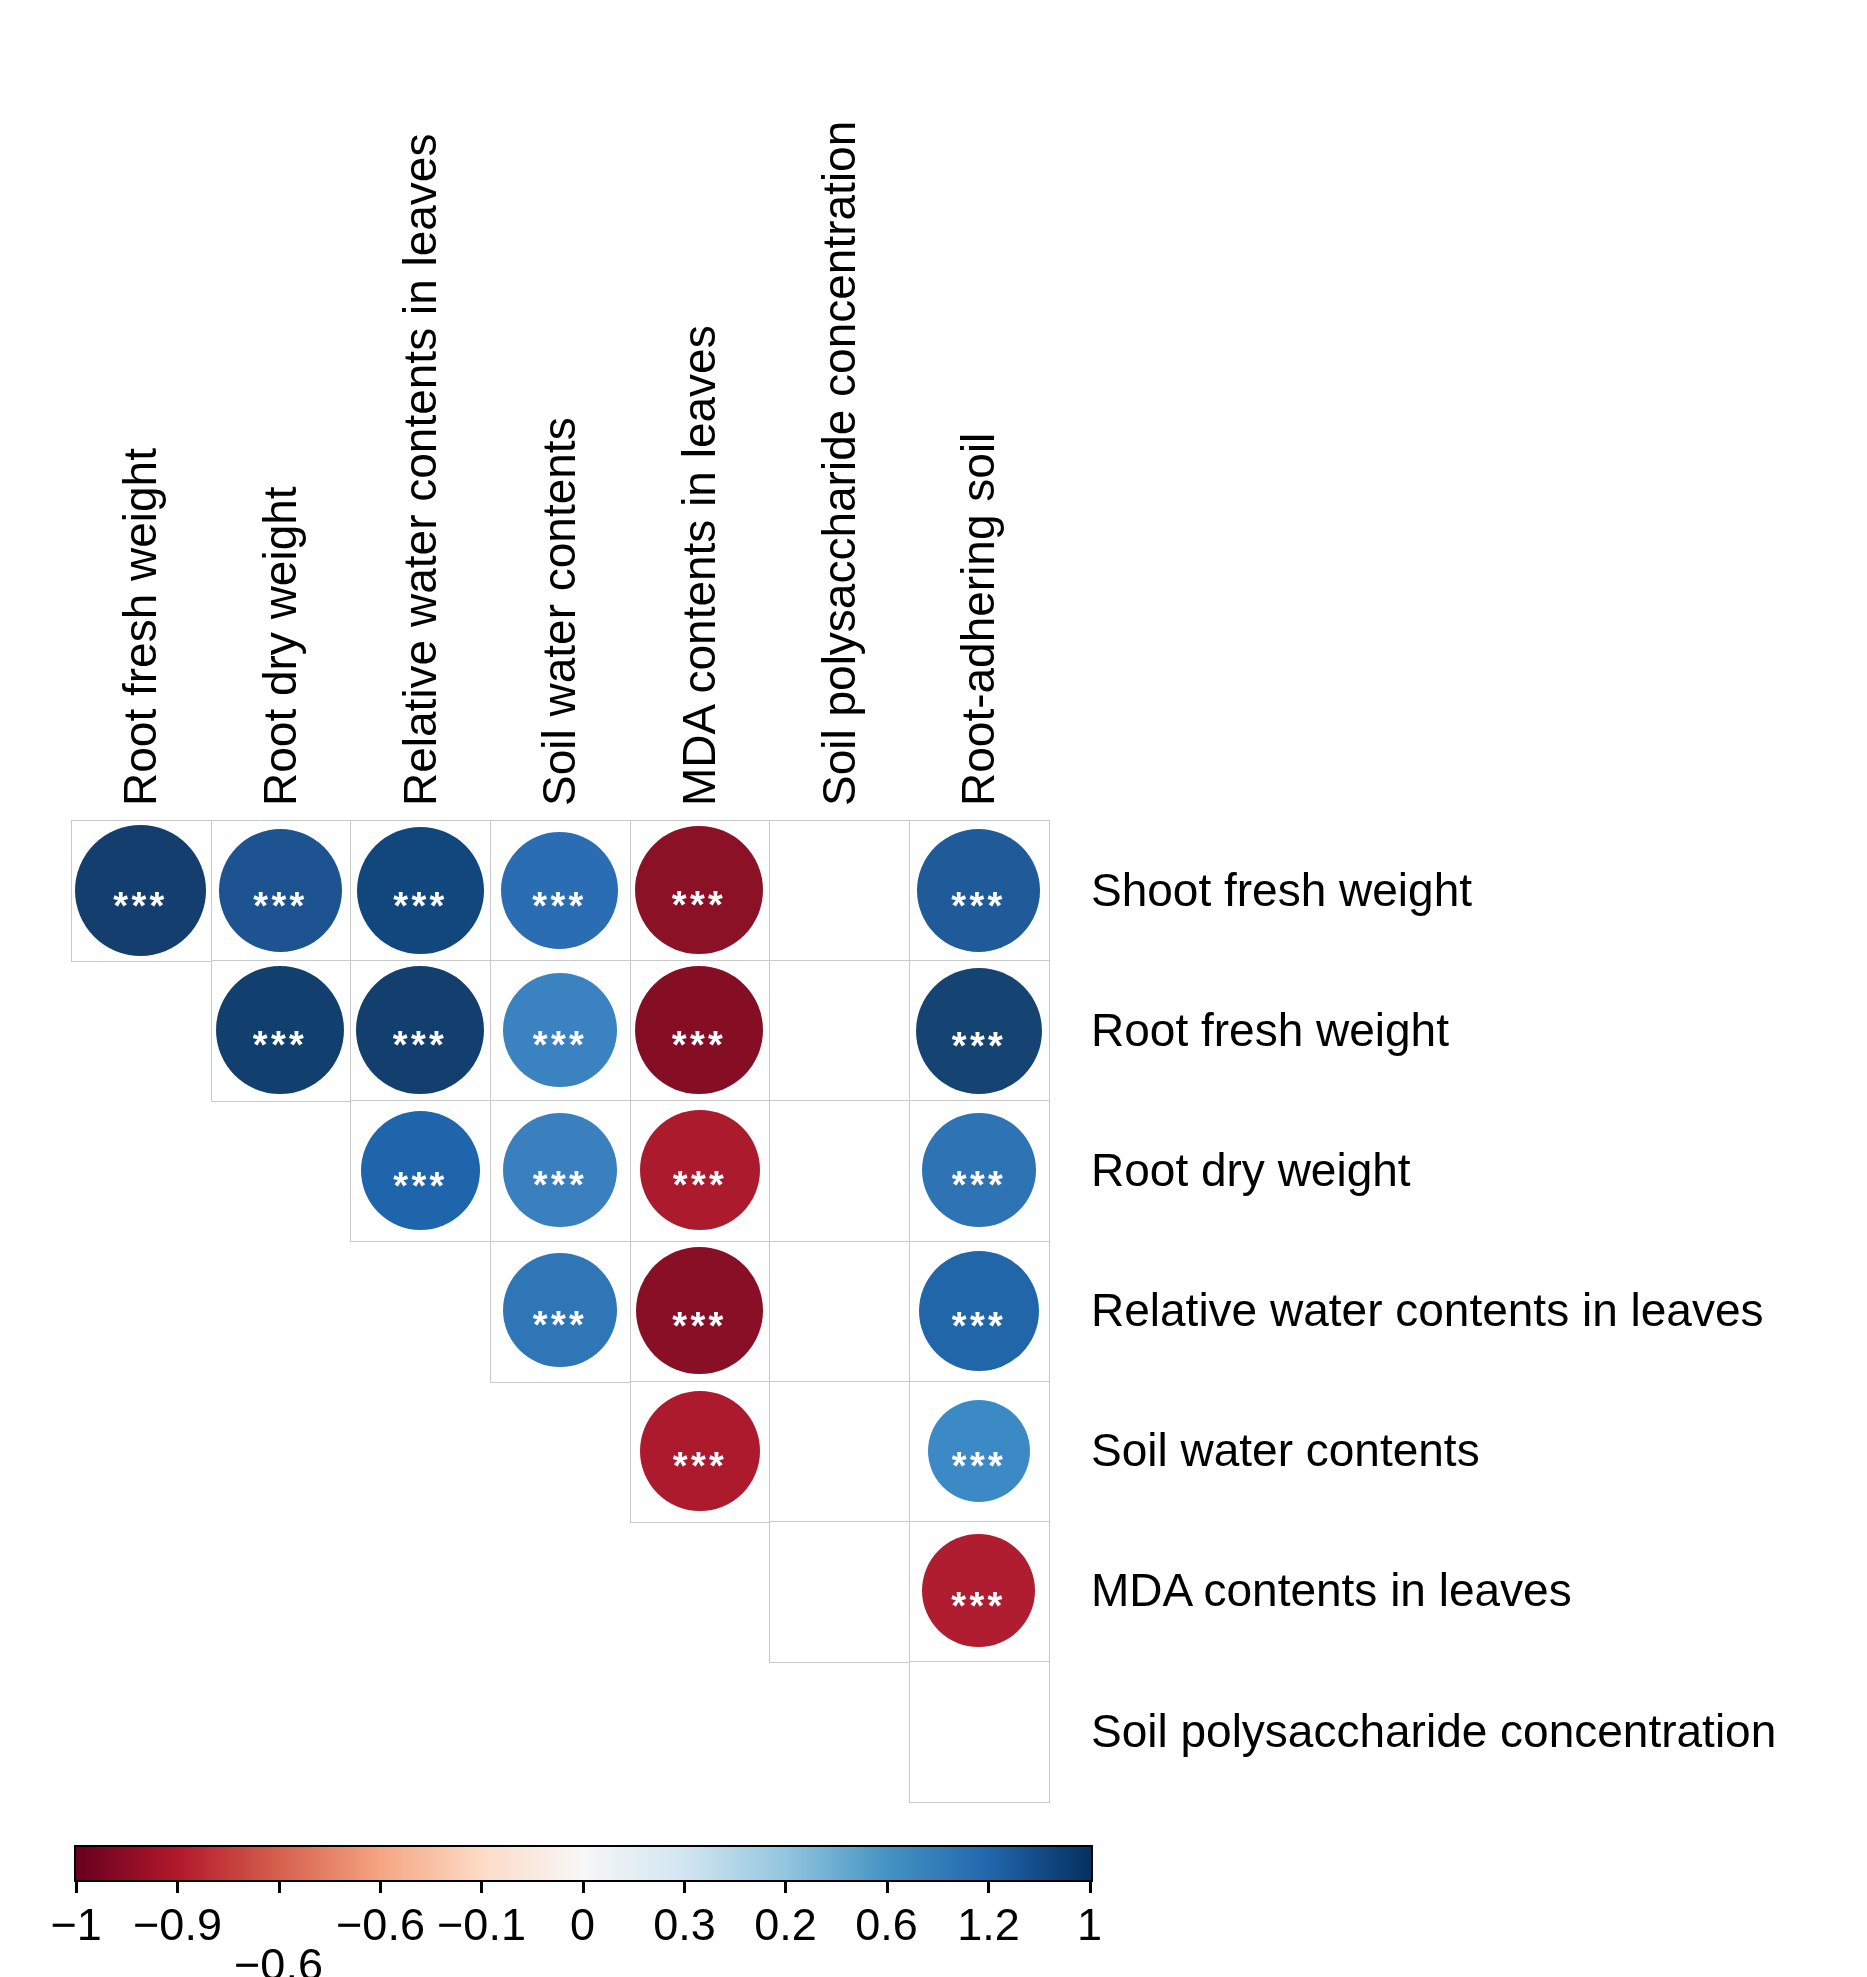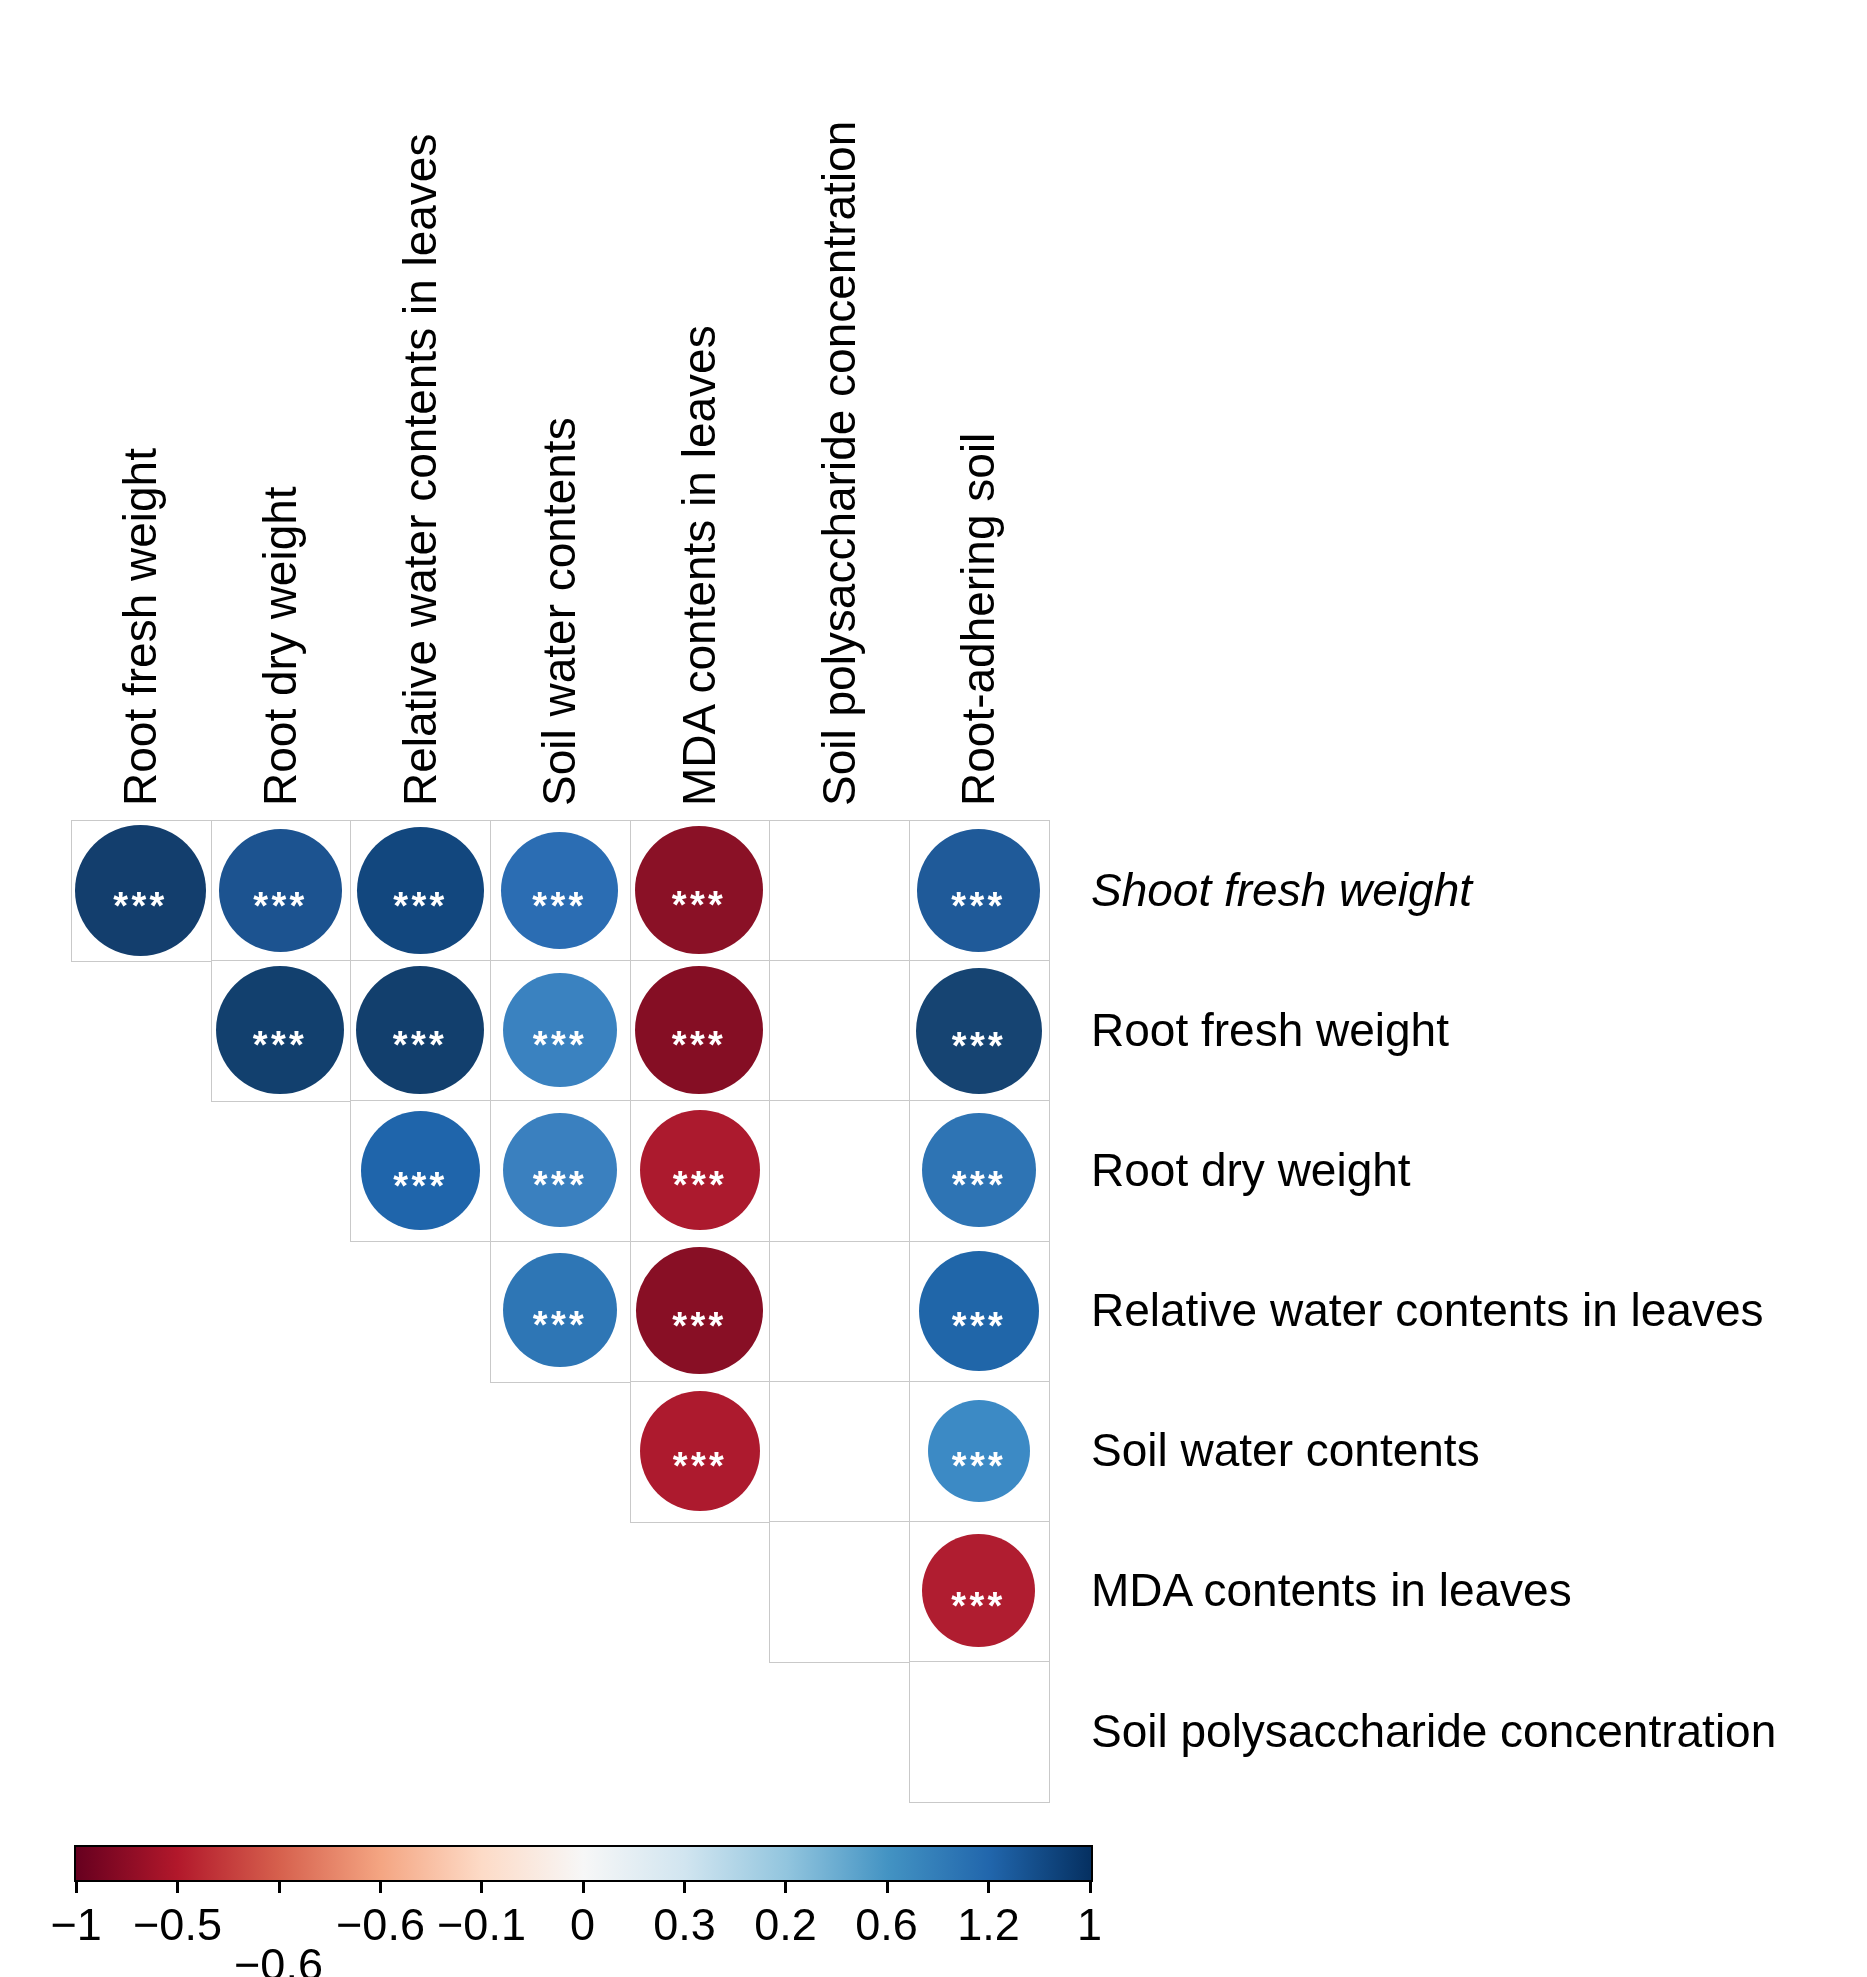--- a/index.html
+++ b/index.html
@@ -173,34 +173,34 @@
         <span class="stars" style="top: calc(50% + 15.4px);">***</span>
       </div>
       <div class="circle" style="left: 928px; top: 1400px; width: 102px; height: 102px; background: rgb(60, 138, 197);">
         <span class="stars" style="top: calc(50% + 15.4px);">***</span>
       </div>
       <div class="circle" style="left: 922px; top: 1534px; width: 113px; height: 113px; background: rgb(176, 29, 48);">
         <span class="stars" style="top: calc(50% + 15.4px);">***</span>
       </div>
     </div>
   <div id="row-labels">
-      <div class="rowlabel" style="left: 1091px; top: 864px; font-style: italic;">Shoot fresh weight</div>
+      <div class="rowlabel" style="left: 1091px; top: 864px;">Shoot fresh weight</div>
       <div class="rowlabel" style="left: 1091px; top: 1004px;">Root fresh weight</div>
       <div class="rowlabel" style="left: 1091px; top: 1144px;">Root dry weight</div>
       <div class="rowlabel" style="left: 1091px; top: 1284px;">Relative water contents in leaves</div>
       <div class="rowlabel" style="left: 1091px; top: 1424px;">Soil water contents</div>
       <div class="rowlabel" style="left: 1091px; top: 1564px;">MDA contents in leaves</div>
       <div class="rowlabel" style="left: 1091px; top: 1705px;">Soil polysaccharide concentration</div>
     </div>
   <div id="colorbar-group">
       <div class="cbar" style="left: 74px; top: 1845px; width: 1019px; height: 37px; background: linear-gradient(to right, rgb(103, 0, 31), rgb(178, 24, 43), rgb(214, 96, 77), rgb(244, 165, 130), rgb(253, 219, 199), rgb(247, 247, 247), rgb(209, 229, 240), rgb(146, 197, 222), rgb(67, 147, 195), rgb(33, 102, 172), rgb(5, 48, 97));"></div>
       <div class="tick" style="left: 75px; top: 1882px;"></div>
       <div class="ticklabel" style="left: -9.4px; top: 1899px;">−1</div>
       <div class="tick" style="left: 176px; top: 1882px;"></div>
-      <div class="ticklabel" style="left: 92px; top: 1899px;">−0.5</div>
+      <div class="ticklabel" style="left: 92px; top: 1899px;">−0.9</div>
       <div class="tick" style="left: 278px; top: 1882px;"></div>
       <div class="ticklabel" style="left: 193px; top: 1899px; margin-top: 40px;">−0.6</div>
       <div class="tick" style="left: 379px; top: 1882px;"></div>
       <div class="ticklabel" style="left: 295px; top: 1899px;">−0.6</div>
       <div class="tick" style="left: 480px; top: 1882px;"></div>
       <div class="ticklabel" style="left: 396px; top: 1899px;">−0.1</div>
       <div class="tick" style="left: 582px; top: 1882px;"></div>
       <div class="ticklabel" style="left: 497px; top: 1899px;">0</div>
       <div class="tick" style="left: 683px; top: 1882px;"></div>
       <div class="ticklabel" style="left: 599px; top: 1899px;">0.3</div>

